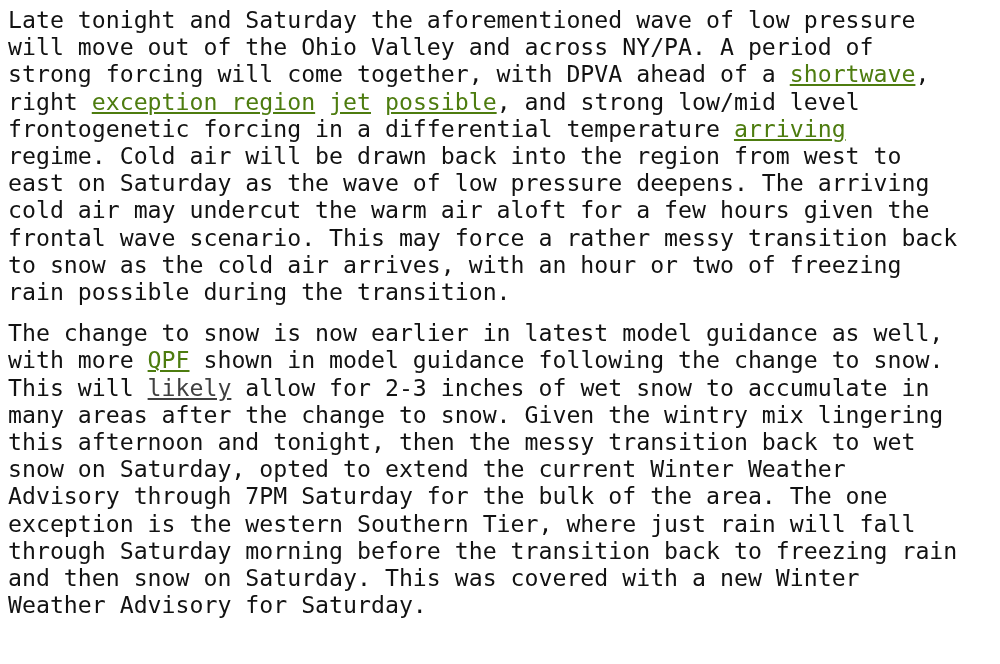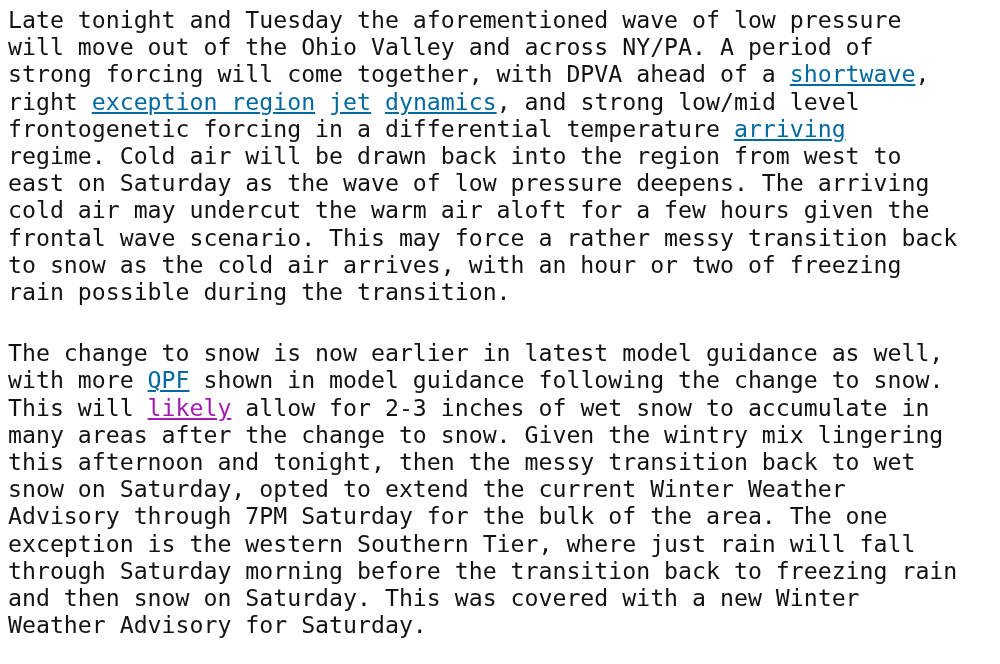--- a/index.html
+++ b/index.html
@@ -27,21 +27,21 @@
     font-size: 23.2px;
     line-height: 27.2px;
     color: #121212;
     white-space: pre-wrap;
     letter-spacing: 0;
     margin: 0;
     -webkit-font-smoothing: antialiased;
   }
 
   .para + .para {
-    margin-top: 34px;
+    margin-top: 14px;
   }
 
   a.link {
     color: #1a1ae0;
     text-decoration: underline;
     text-underline-offset: 2px;
     text-decoration-thickness: 2px;
     cursor: pointer;
   }
 
@@ -49,29 +49,29 @@
     color: #7b2cac;
   }
 
   
   a.link {
     font-family: inherit;
     font-size: inherit;
     letter-spacing: inherit;
   }
 </style>
-<style>.para{color:#121212;}a.link{color:#0369a1;}a.link.visited{color:#a21caf;}html,body,#doc{background:#ffffff;}</style></head>
+<style>.para{color:#121212;}a.link{color:#4d7c0f;}a.link.visited{color:#404040;}html,body,#doc{background:#ffffff;}</style></head>
 <body>
 
 <div id="doc">
   <div id="paragraph-container">
-      <p class="para"><span>Late tonight and Tuesday the aforementioned wave of low pressure
+      <p class="para"><span>Late tonight and Saturday the aforementioned wave of low pressure
 will move out of the Ohio Valley and across NY/PA. A period of
 strong forcing will come together, with DPVA ahead of a </span><a class="link" href="#">shortwave</a><span>,
-right </span><a class="link" href="#">exception region</a><span> </span><a class="link" href="#">jet</a><span> </span><a class="link" href="#">dynamics</a><span>, and strong low/mid level
+right </span><a class="link" href="#">exception region</a><span> </span><a class="link" href="#">jet</a><span> </span><a class="link" href="#">possible</a><span>, and strong low/mid level
 frontogenetic forcing in a differential temperature </span><a class="link" href="#">arriving</a><span>
 regime. Cold air will be drawn back into the region from west to
 east on Saturday as the wave of low pressure deepens. The arriving
 cold air may undercut the warm air aloft for a few hours given the
 frontal wave scenario. This may force a rather messy transition back
 to snow as the cold air arrives, with an hour or two of freezing
 rain possible during the transition.</span></p>
       <p class="para"><span>The change to snow is now earlier in latest model guidance as well,
 with more </span><a class="link" href="#">QPF</a><span> shown in model guidance following the change to snow.
 This will </span><a class="link visited" href="#">likely</a><span> allow for 2-3 inches of wet snow to accumulate in

